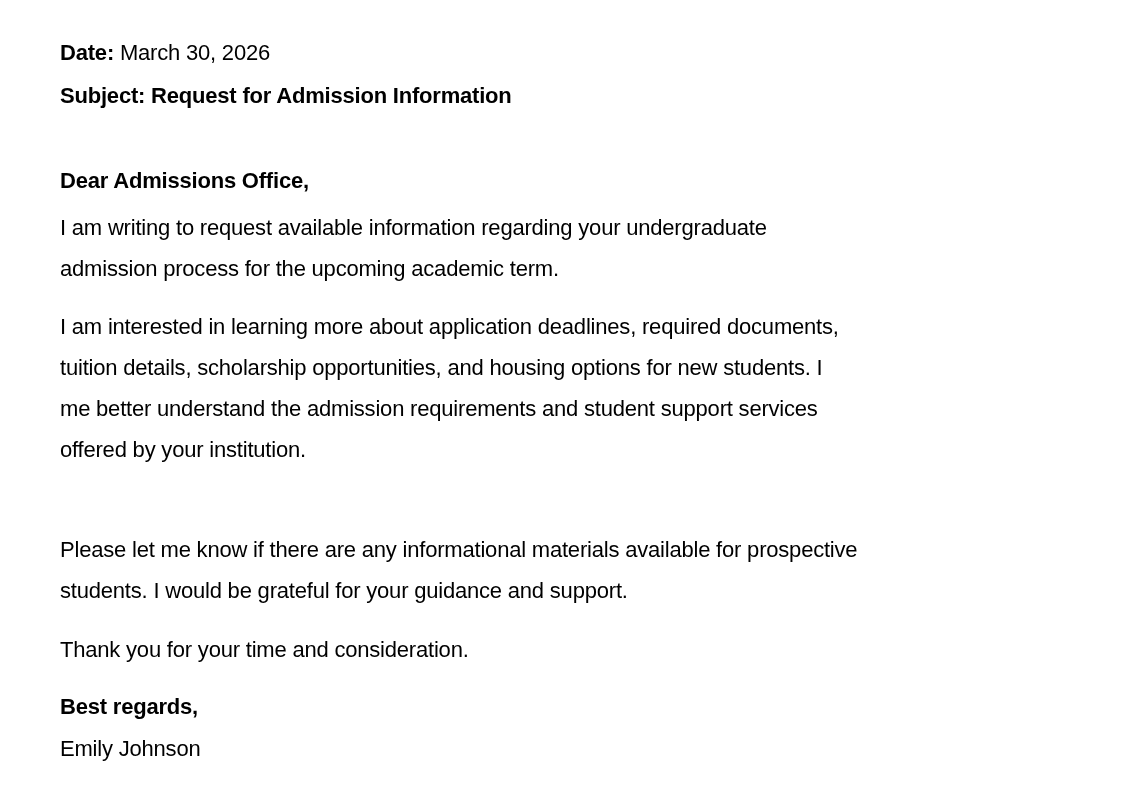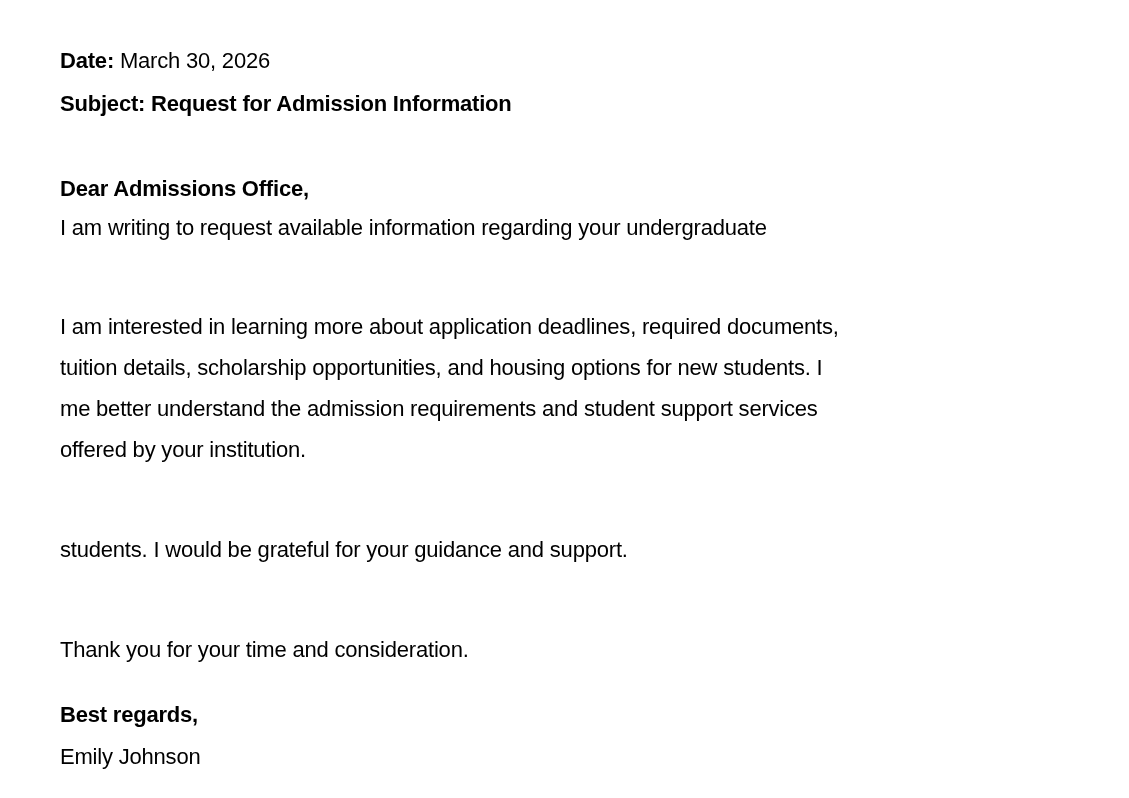--- a/index.html
+++ b/index.html
@@ -21,21 +21,20 @@
       top: 0;
       width: 1010px;
       font-size: 22px;
       letter-spacing: -0.2px;
     }
     .line {
       position: absolute;
       left: 0;
       white-space: nowrap;
       line-height: 41px;
-      margin-top: 8px;
     }
     .bold { font-weight: bold; }
     .para {
       position: absolute;
       left: 0;
       width: 1010px;
       line-height: 41px;
     }
     .para span { display: block; white-space: nowrap; }
   </style>
@@ -47,30 +46,32 @@
   <div class="line" style="top:32px;">
     <span class="bold">Date:</span><span> March 30, 2026</span>
   </div>
 
   <div class="line bold" style="top:75px;">Subject: Request for Admission Information</div>
 
   <div class="line bold" style="top:160px;">Dear Admissions Office,</div>
 
   <div class="para" style="top:207px;">
     <span>I am writing to request available information regarding your undergraduate</span>
+    <span>admission process for the upcoming academic term.</span>
   </div>
 
   <div class="para" style="top:306px;">
     <span>I am interested in learning more about application deadlines, required documents,</span>
     <span>tuition details, scholarship opportunities, and housing options for new students. I</span>
     <span>me better understand the admission requirements and student support services</span>
     <span>offered by your institution.</span>
   </div>
 
   <div class="para" style="top:529px;">
+    <span>Please let me know if there are any informational materials available for prospective</span>
     <span>students. I would be grateful for your guidance and support.</span>
   </div>
 
   <div class="para" style="top:629px;">
     <span>Thank you for your time and consideration.</span>
   </div>
 
   <div class="line bold" style="top:686px;">Best regards,</div>
 
   <div class="line" style="top:728px;">Emily Johnson</div>

